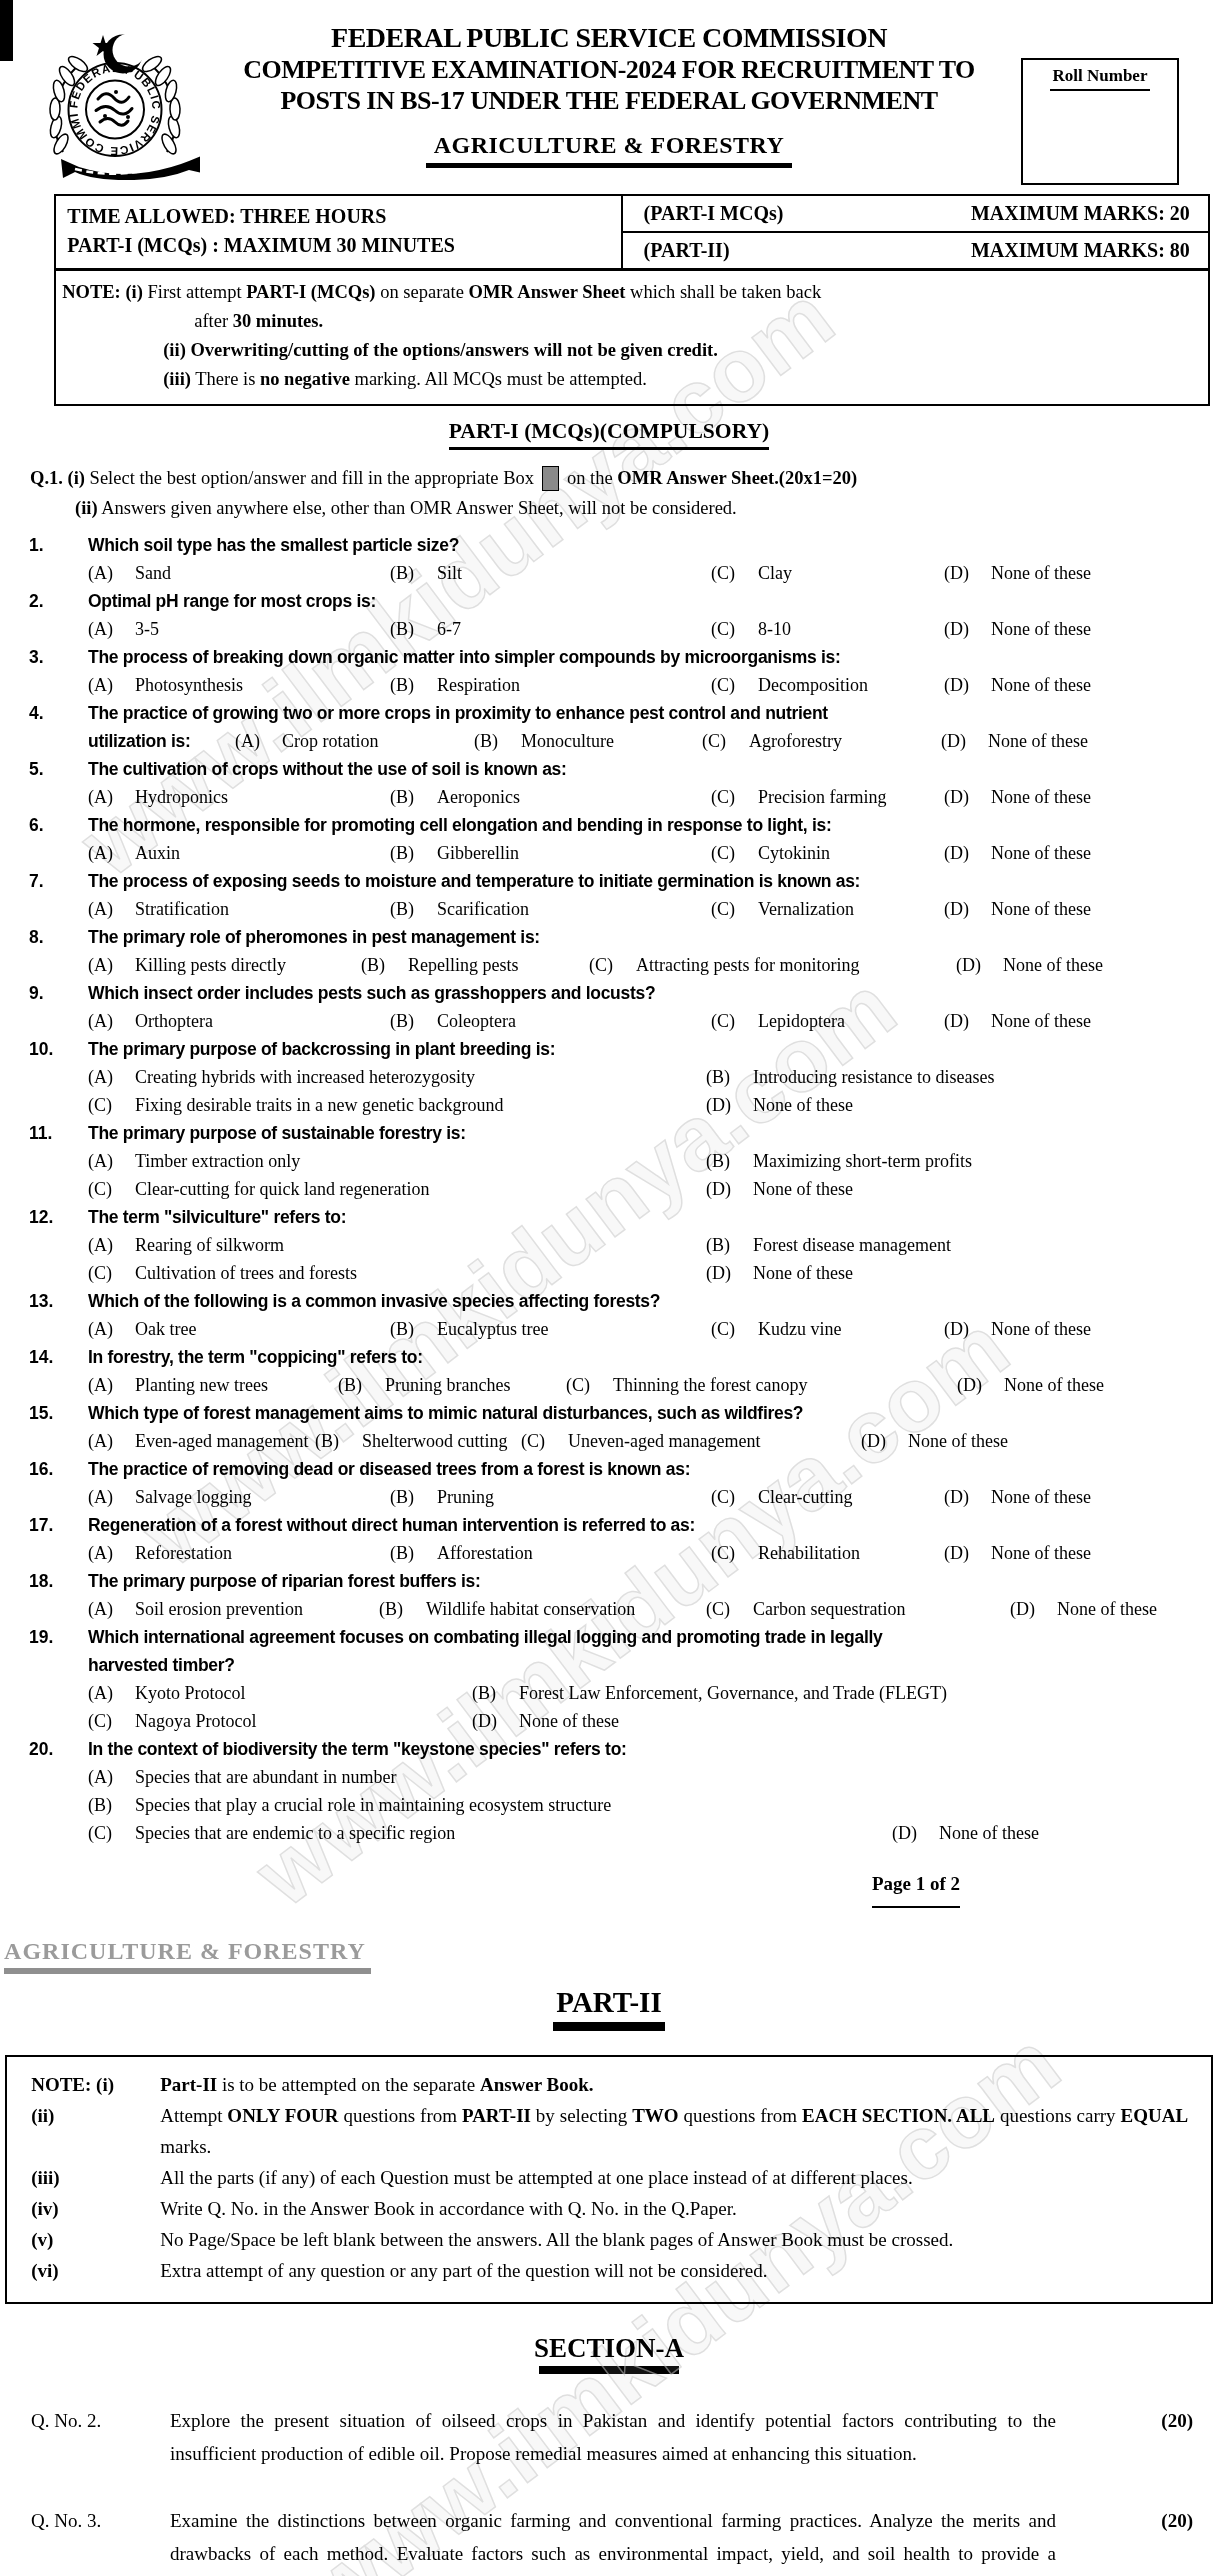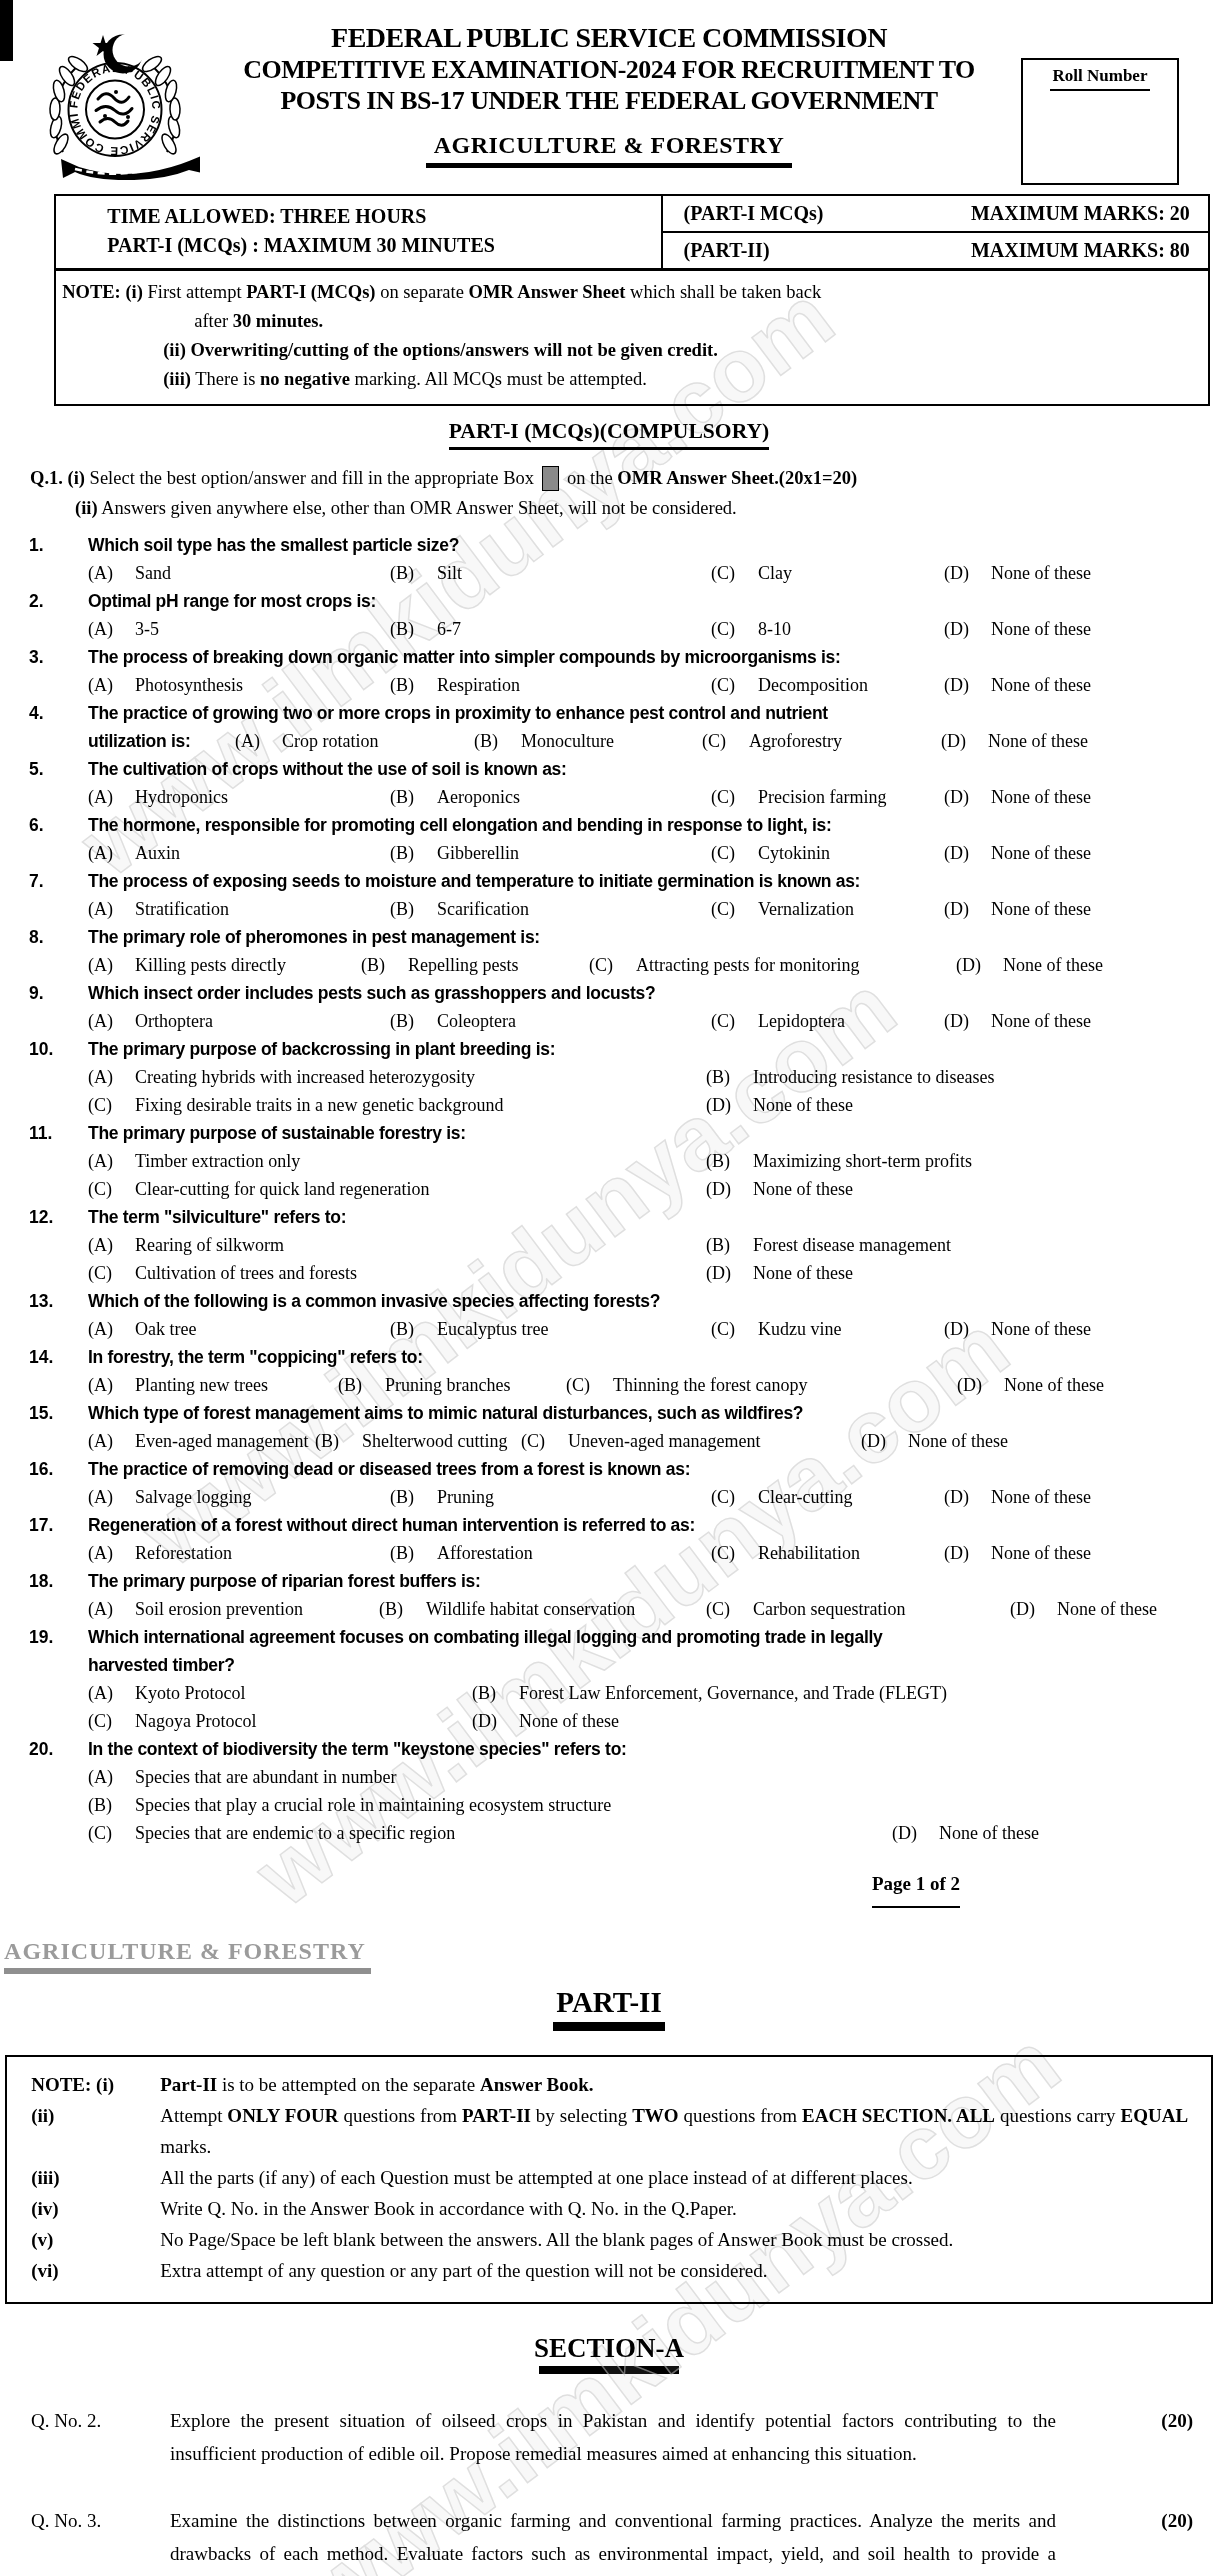--- a/index.html
+++ b/index.html
@@ -20,21 +20,21 @@
   .t23{font-weight:bold;font-size:26px;line-height:31px;letter-spacing:-0.5px;}
   .subject-wrap{margin-top:16.5px;}
   .subject{display:inline-block;font-weight:bold;font-size:24px;letter-spacing:0.5px;
            border-bottom:5.2px solid #000;padding:0 7.2px 4.1px;}
   .logo{position:absolute;left:30px;top:27px;}
   .rollbox{position:absolute;left:1021px;top:58px;width:154px;height:123px;border:2.1px solid #000;
            text-align:center;background:#fff;}
   .rolltitle{display:inline-block;margin-top:6.2px;font-weight:bold;font-size:17px;
              border-bottom:2.6px solid #000;padding:0 2.1px 3.1px;}
   
-  .infotable{margin:26px 7.7px 0 54px;border:2.6px solid #000;display:grid;grid-template-columns:565px auto;z-index:1;position:relative;background:transparent;padding-left:40px;}
+  .infotable{margin:26px 7.7px 0 54px;border:2.6px solid #000;display:grid;grid-template-columns:565px auto;z-index:1;position:relative;background:transparent;}
   .it-left{padding:6.2px 0 7.2px 11.3px;}
   .it-line{font-weight:bold;font-size:20px;line-height:29px;}
   .it-right{border-left:2.1px solid #000;display:flex;flex-direction:column;}
   .it-row{flex:1;display:flex;justify-content:space-between;align-items:center;padding:2.1px 18.5px 2.1px 20.6px;
           font-weight:bold;font-size:20px;}
   .it-row:first-child{border-bottom:2.1px solid #000;text-align:right;}
   
   .note1{margin:-1px 7.7px 0 54px;border:2.6px solid #000;padding:7.2px 12.4px 10.3px 6.2px;
          font-size:18.5px;line-height:29px;position:relative;z-index:1;}
   .n1line{white-space:nowrap;}

